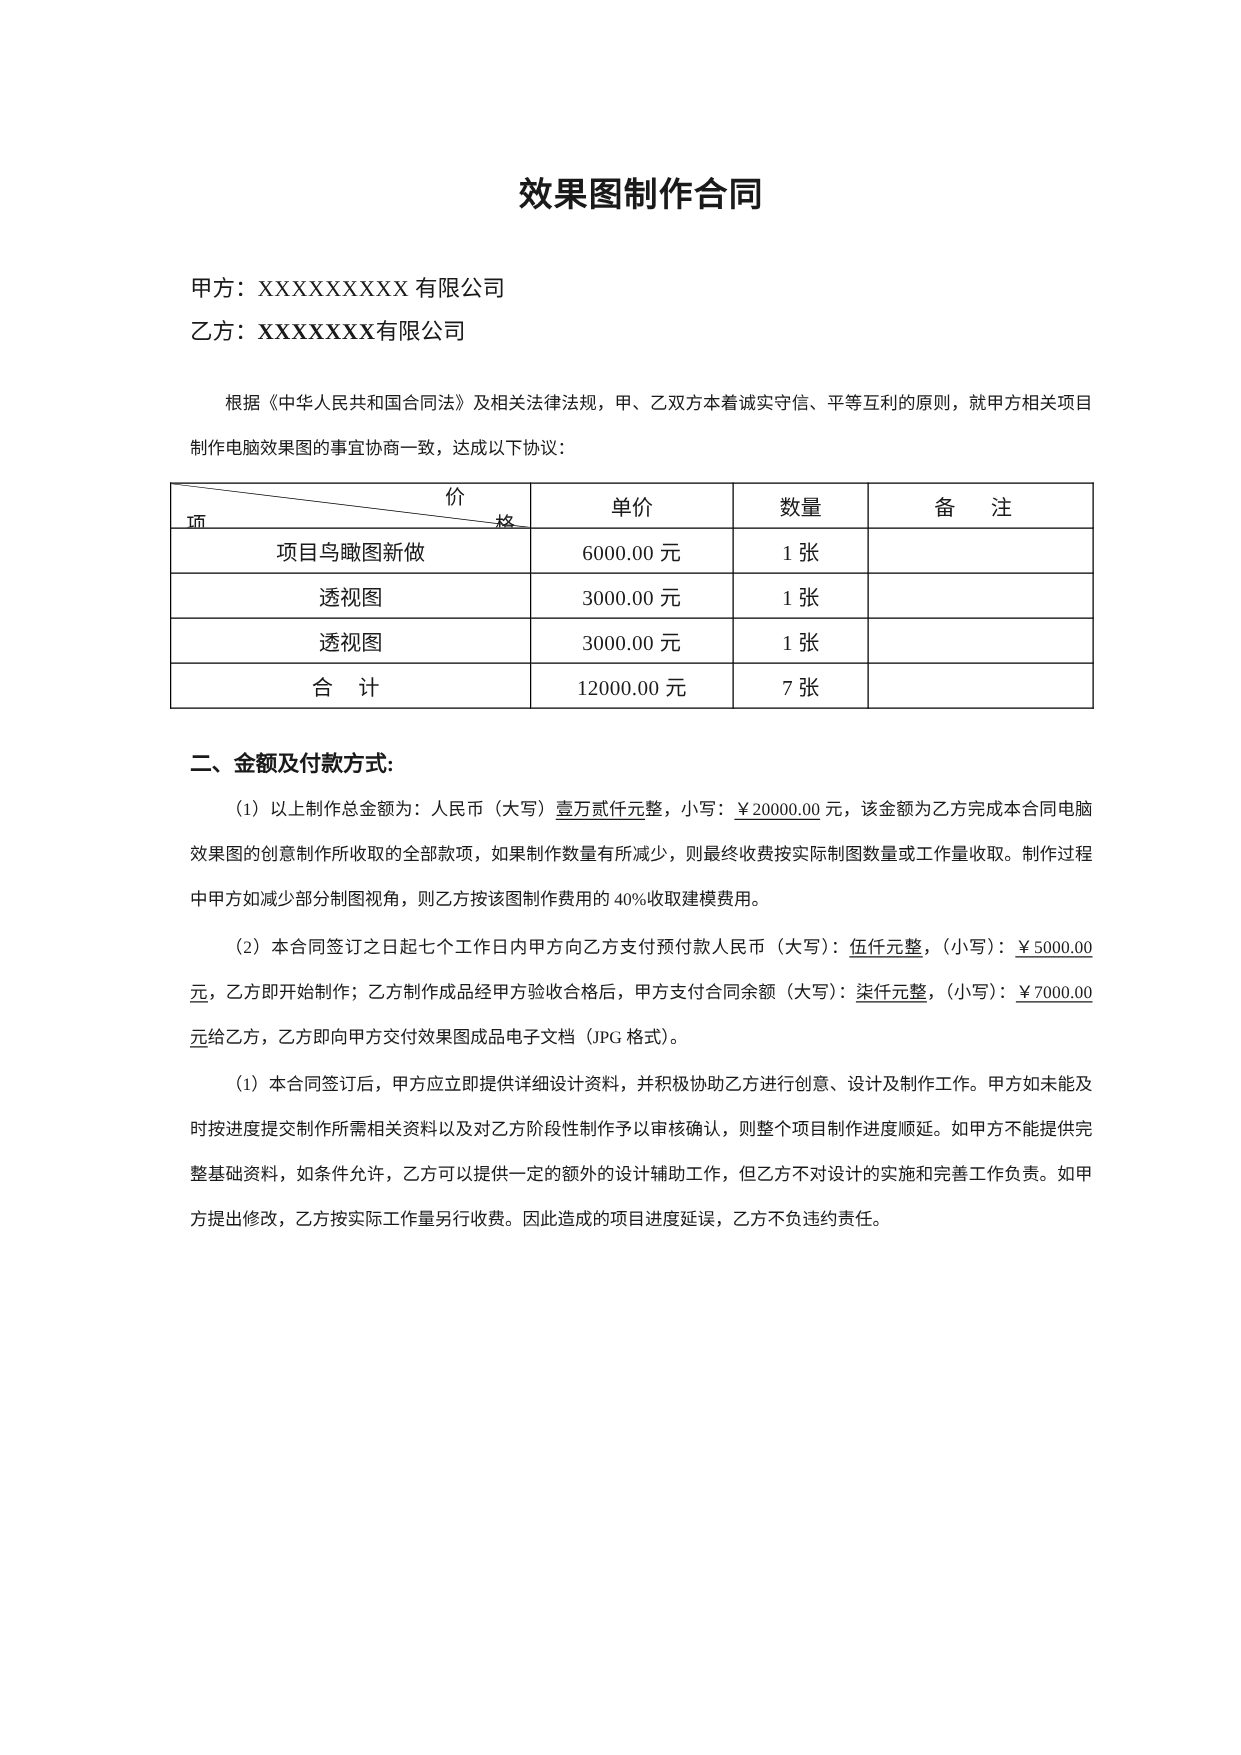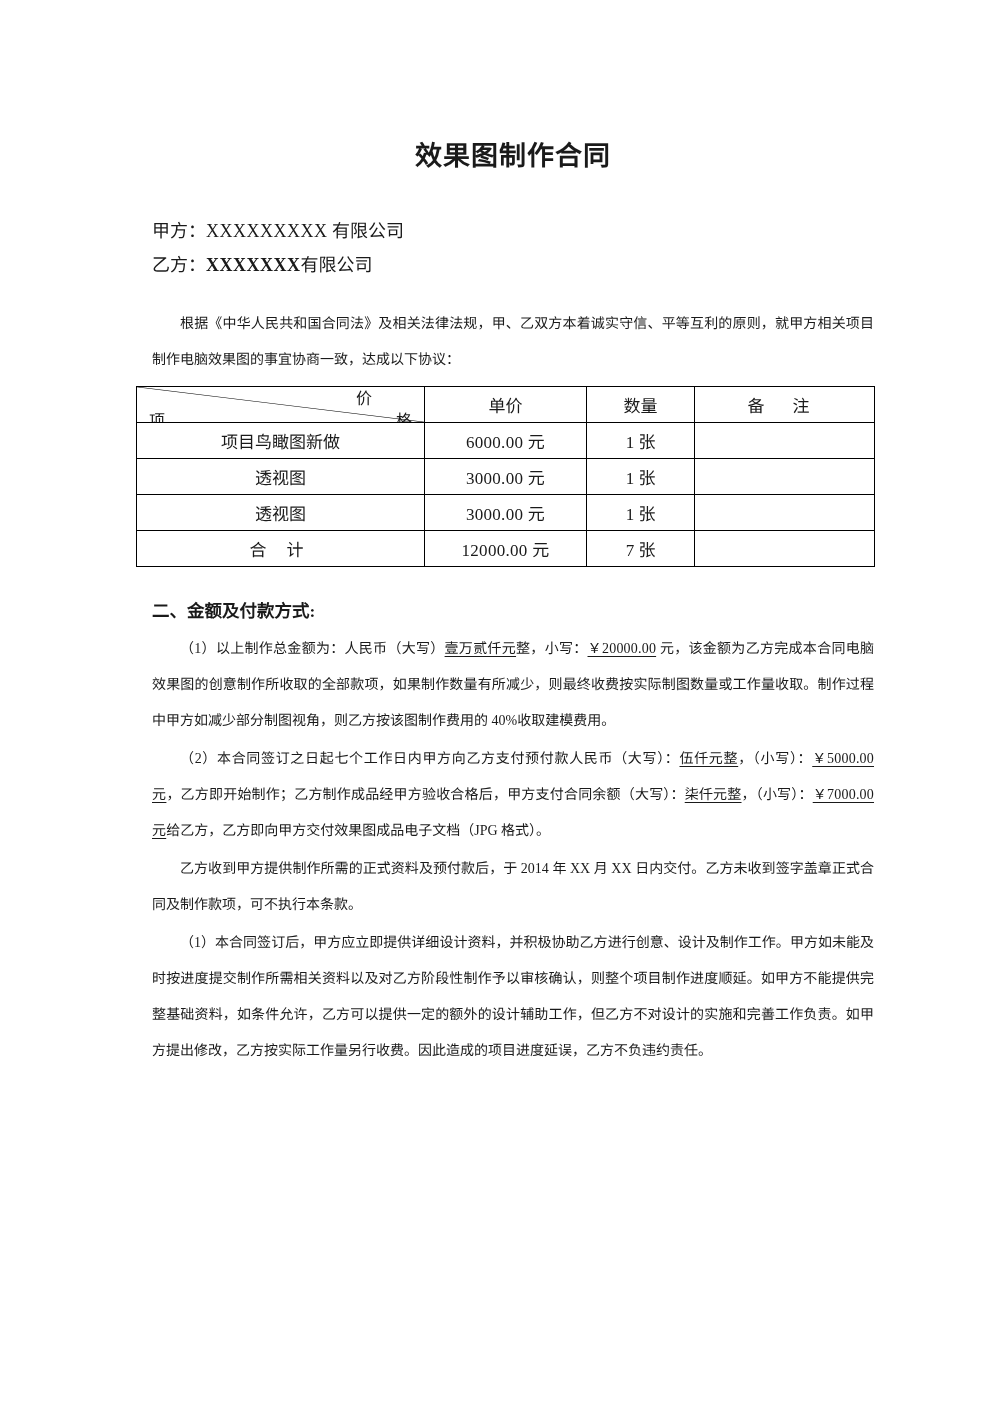--- a/index.html
+++ b/index.html
@@ -248,18 +248,17 @@
         </tbody>
       </table>
     </div>
 
     <div class="section-head" style="margin-top:26px;">二、金额及付款方式:</div>
 
     <p class="body-par par-gap"><span>（1）以上制作总金额为：人民币（大写）</span><span class="ul">壹万贰仟元</span><span>整，小写：</span><span class="ul num">￥20000.00</span><span> 元，该金额为乙方完成本合同电脑效果图的创意制作所收取的全部款项，如果制作数量有所减少，则最终收费按实际制图数量或工作量收取。制作过程中甲方如减少部分制图视角，则乙方按该图制作费用的 40%收取建模费用。</span></p>
 
     <p class="body-par par-gap"><span>（2）本合同签订之日起七个工作日内甲方向乙方支付预付款人民币（大写）：</span><span class="ul">伍仟元整</span><span>，（小写）：</span><span class="ul num">￥5000.00 元</span><span>，乙方即开始制作；乙方制作成品经甲方验收合格后，甲方支付合同余额（大写）：</span><span class="ul">柒仟元整</span><span>，（小写）：</span><span class="ul num">￥7000.00 元</span><span>给乙方，乙方即向甲方交付效果图成品电子文档（JPG 格式）。</span></p>
 
-    <p class="body-par par-gap">乙方收到甲方提供制作所需的正式资料及预付款后，于 2014 年 XX 月 XX 日内交付。乙方未收到签字盖章正式合同及制作款项，可不执行本条款。</p>
 
     <p class="body-par par-gap">（1）本合同签订后，甲方应立即提供详细设计资料，并积极协助乙方进行创意、设计及制作工作。甲方如未能及时按进度提交制作所需相关资料以及对乙方阶段性制作予以审核确认，则整个项目制作进度顺延。如甲方不能提供完整基础资料，如条件允许，乙方可以提供一定的额外的设计辅助工作，但乙方不对设计的实施和完善工作负责。如甲方提出修改，乙方按实际工作量另行收费。因此造成的项目进度延误，乙方不负违约责任。</p>
 
   </div>
 </div>
 
 </body></html>

